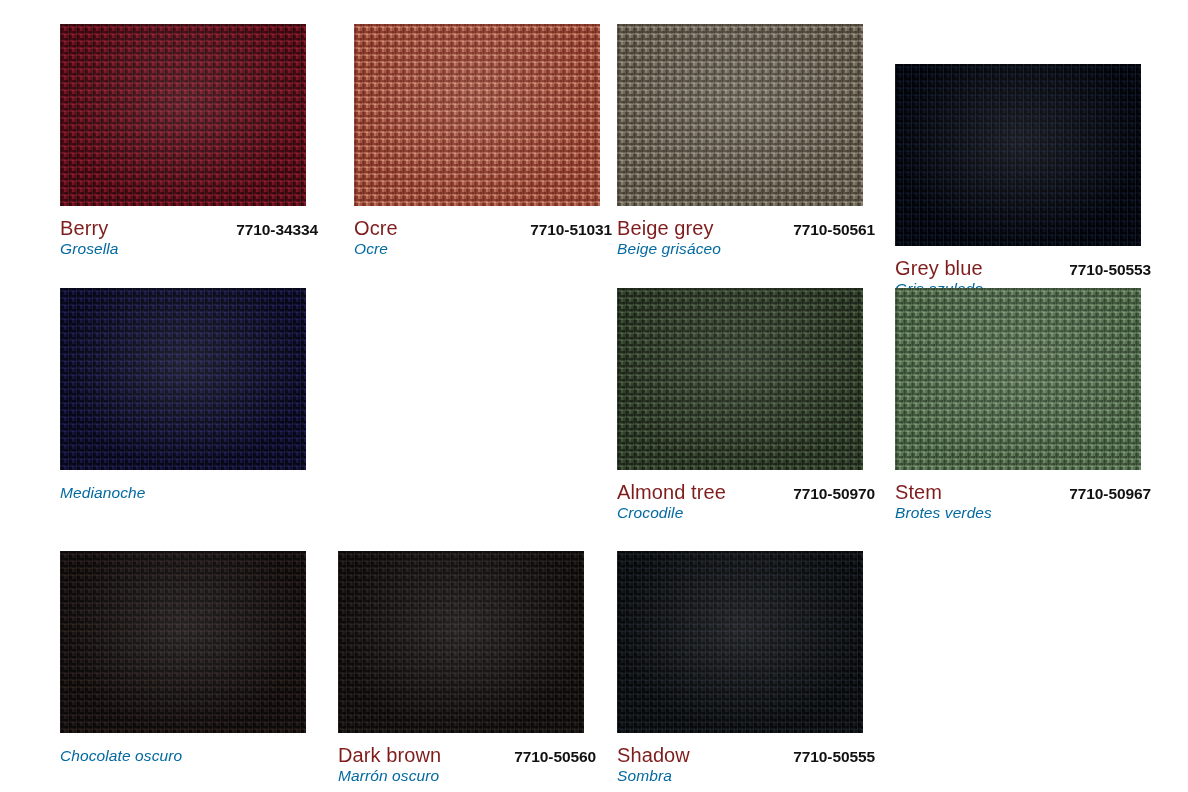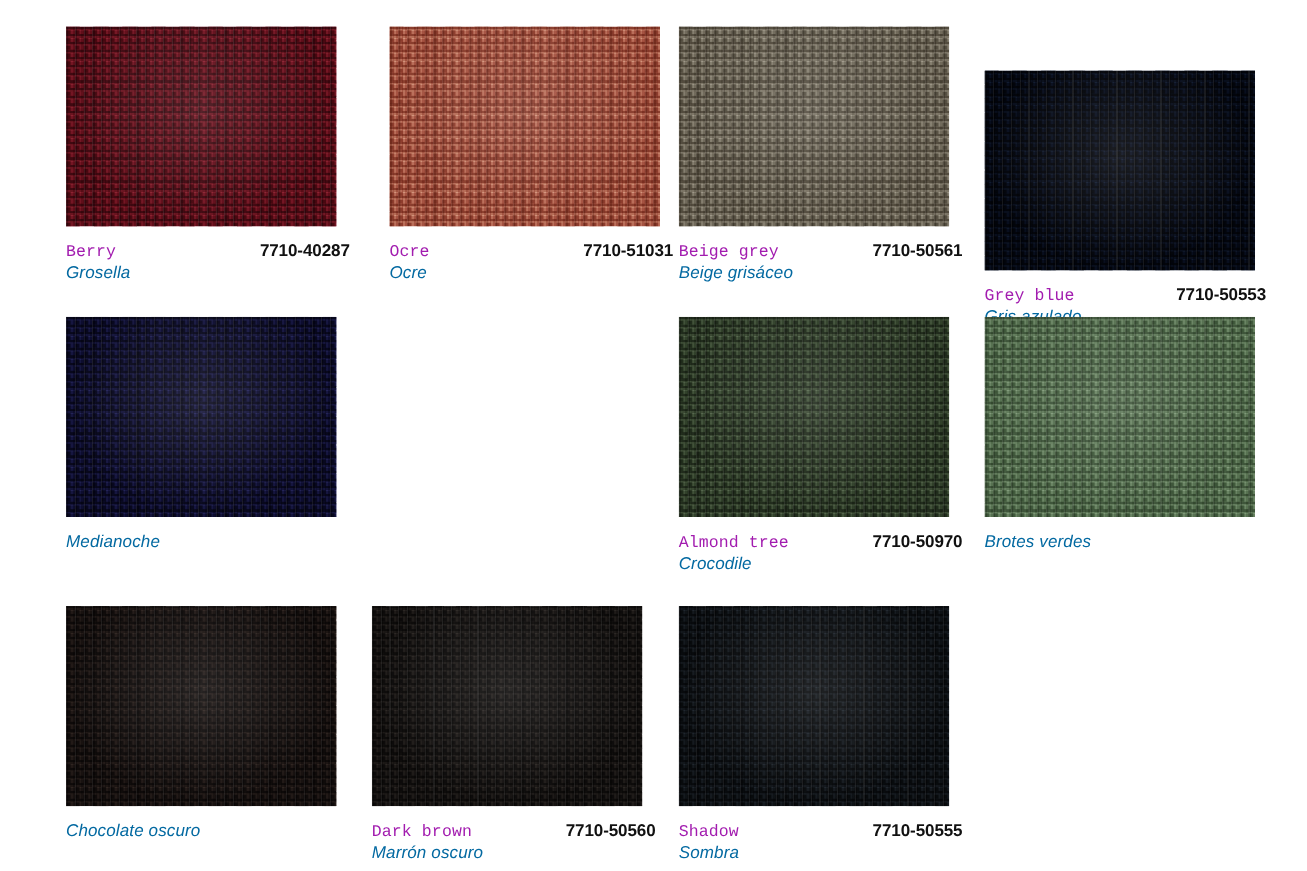--- a/index.html
+++ b/index.html
@@ -127,25 +127,24 @@
   .swatch-caption {
     margin-top: 13px;
     width: 258px;
   }
   .caption-line-1 {
     display: flex;
     align-items: baseline;
     white-space: nowrap;
   }
   .name-en {
-    font-size: 15px;
+    font-size: 20px;
     line-height: 19px;
-    color: #a21caf;
+    color: #7f1d1d;
     letter-spacing: .1px;
-    font-family: Liberation Mono, monospace;
   }
   .code {
     font-size: 15.5px;
     line-height: 19px;
     font-weight: bold;
     color: #111111;
     margin-left: auto;
     padding-left: 10px;
     letter-spacing: -.1px;
   }
@@ -167,21 +166,21 @@
 <div id="swatch-grid">
     <div class="swatch-cell col-0" style="left: 60px; top: 24px;">
       <div class="swatch-fabric-wrap">
         <div class="swatch-fabric">
           <div class="weave" style="--base: #9d3c51; --dark: #722b3c; --light: #bd5f71; --knot: #8a3347;"></div>
         </div>
       </div>
       <div class="swatch-caption">
         <div class="caption-line-1">
           <span class="name-en">Berry</span>
-          <span class="code">7710-40287</span>
+          <span class="code">7710-34334</span>
         </div>
         <span class="name-es">Grosella</span>
       </div>
     </div>
     <div class="swatch-cell col-1" style="left: 354px; top: 24px;">
       <div class="swatch-fabric-wrap">
         <div class="swatch-fabric">
           <div class="weave" style="--base: #cd9181; --dark: #b06e5c; --light: #e8c2b2; --knot: #c08470;"></div>
         </div>
       </div>
@@ -245,20 +244,24 @@
         <span class="name-es">Crocodile</span>
       </div>
     </div>
     <div class="swatch-cell col-3" style="left: 895px; top: 288px;">
       <div class="swatch-fabric-wrap">
         <div class="swatch-fabric">
           <div class="weave" style="--base: #95aa90; --dark: #768a72; --light: #b6c7b1; --knot: #8a9f85;"></div>
         </div>
       </div>
       <div class="swatch-caption">
+        <div class="caption-line-1">
+          <span class="name-en">Stem</span>
+          <span class="code">7710-50967</span>
+        </div>
         <span class="name-es">Brotes verdes</span>
       </div>
     </div>
     <div class="swatch-cell col-0" style="left: 60px; top: 551px;">
       <div class="swatch-fabric-wrap">
         <div class="swatch-fabric">
           <div class="weave" style="--base: #4e4340; --dark: #352d2b; --light: #6e615c; --knot: #443a37;"></div>
         </div>
       </div>
       <div class="swatch-caption">

